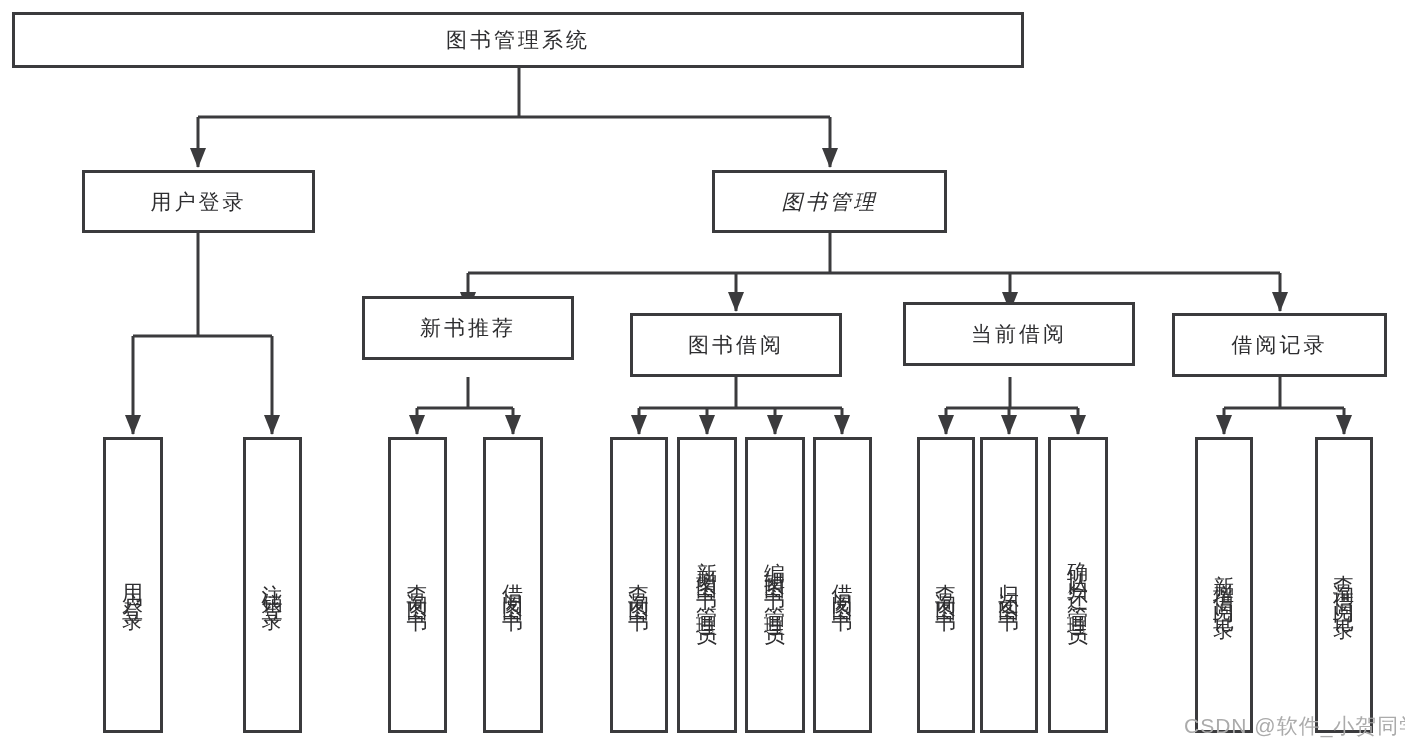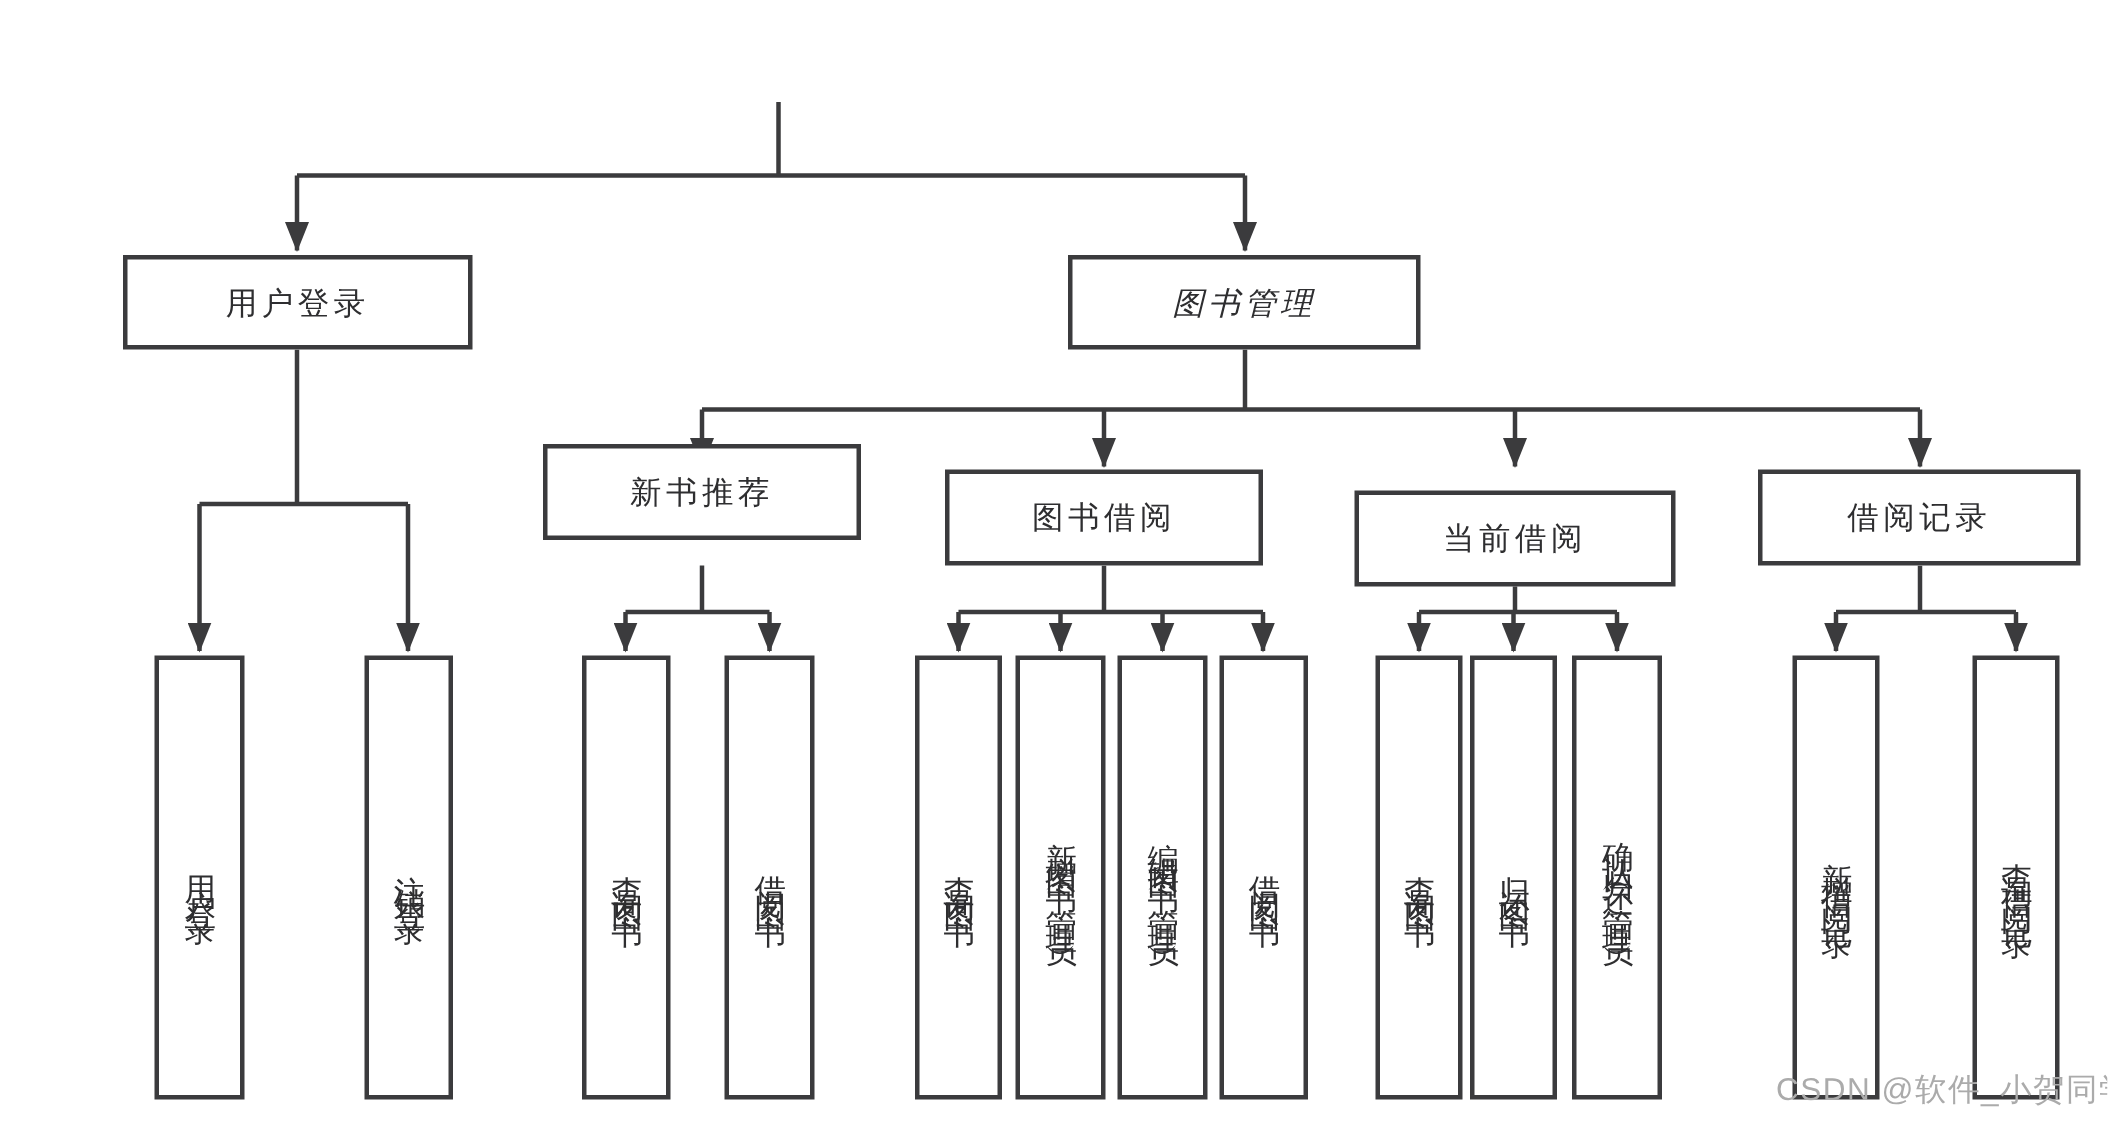--- a/index.html
+++ b/index.html
@@ -100,35 +100,38 @@
       <path d="M1009 408 V434" marker-end="url(#arr)"></path>
       <path d="M1078 408 V434" marker-end="url(#arr)"></path>
 
       <path d="M1280 377 V408"></path>
       <path d="M1224 408 H1344"></path>
       <path d="M1224 408 V434" marker-end="url(#arr)"></path>
       <path d="M1344 408 V434" marker-end="url(#arr)"></path>
     </g>
   </svg>
 
+  <div class="box" style="left:12px; top:12px; width:1012px; height:56px;">
+    <span class="label">图书管理系统</span>
+  </div>
 
   <div class="box" style="left:82px; top:170px; width:233px; height:63px;">
     <span class="label">用户登录</span>
   </div>
   <div class="box" style="left:712px; top:170px; width:235px; height:63px;font-style:italic;">
     <span class="label">图书管理</span>
   </div>
 
   <div class="box" style="left:362px; top:296px; width:212px; height:64px;">
     <span class="label">新书推荐</span>
   </div>
   <div class="box" style="left:630px; top:313px; width:212px; height:64px;">
     <span class="label">图书借阅</span>
   </div>
-  <div class="box" style="left:903px; top:327px; width:214px; height:64px;justify-content:center;">
+  <div class="box" style="left:903px; top:302px; width:232px; height:64px;justify-content:center;">
     <span class="label">当前借阅</span>
   </div>
   <div class="box" style="left:1172px; top:313px; width:215px; height:64px;align-items:center;">
     <span class="label">借阅记录</span>
   </div>
 
   <div class="box leaf" style="left:103px; top:437px; width:60px; height:296px;">
     <span class="label">用户登录</span>
   </div>
   <div class="box leaf" style="left:243px; top:437px; width:59px; height:296px;">

